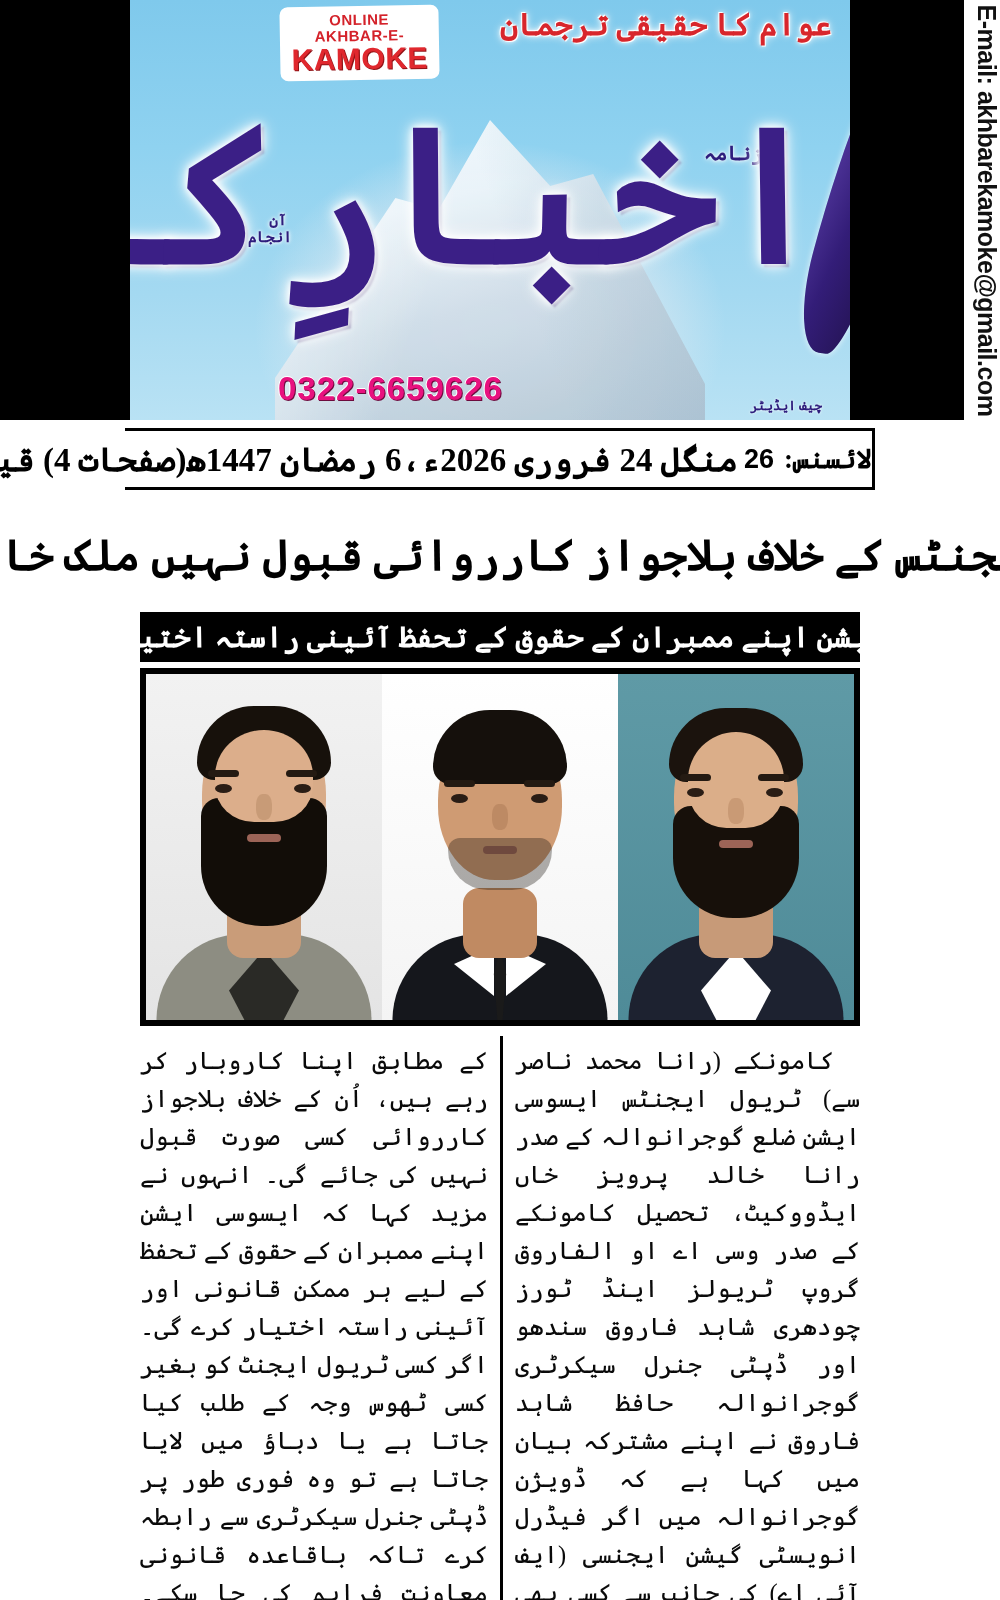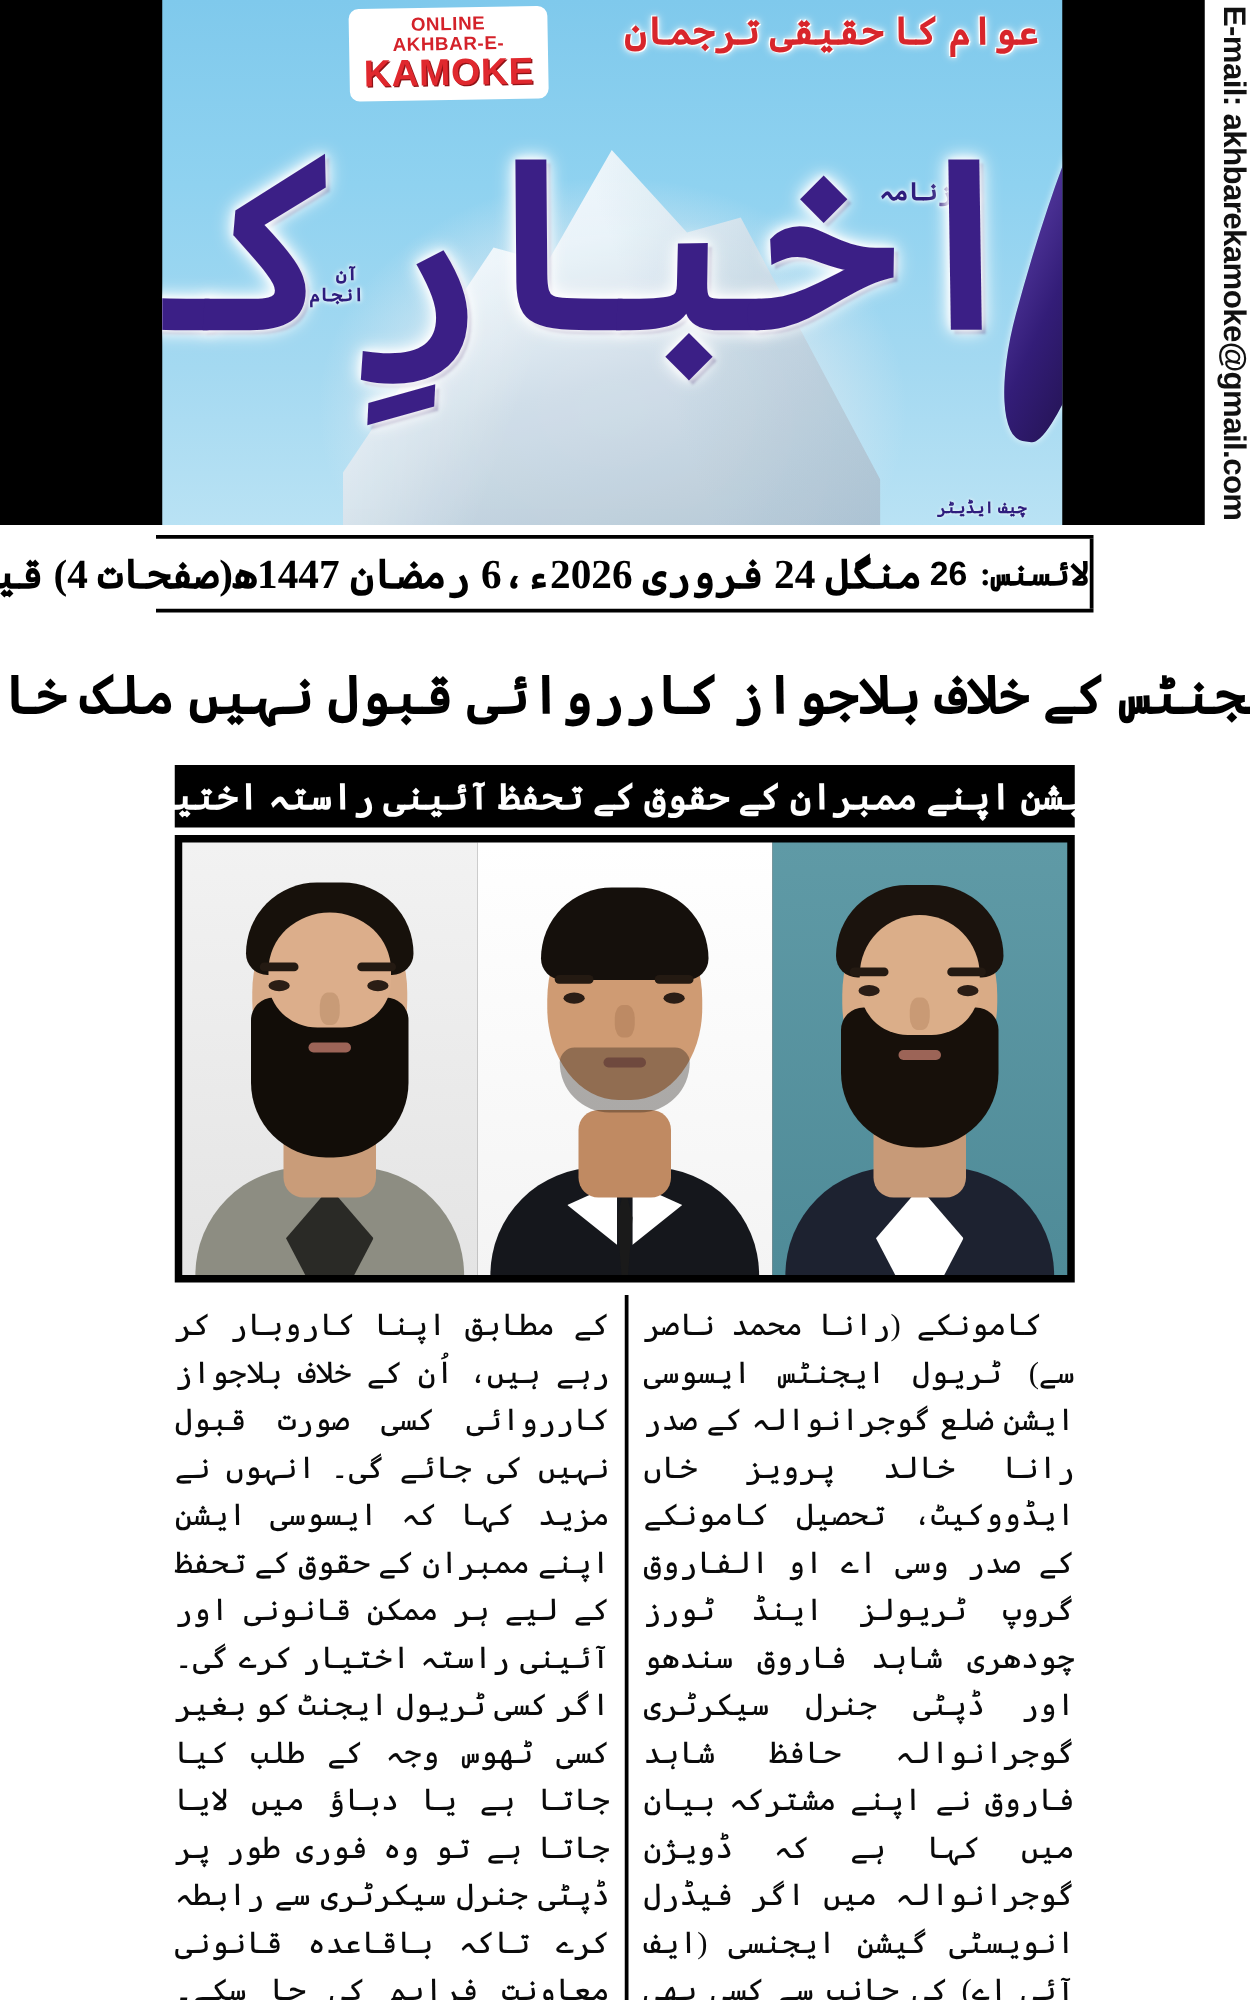--- a/index.html
+++ b/index.html
@@ -211,20 +211,21 @@
         <div class="logo-l2">AKHBAR-E-</div>
         <div class="logo-l3">KAMOKE</div>
       </div>
 
       <div class="tagline">عوام کا حقیقی ترجمان</div>
       <div class="rozn">روزنامہ</div>
       <div class="mast-title">اخبارِکامونکے</div>
       <div class="online-side">آن انجام</div>
 
       <div class="phones">
+        <div>0322-6659626</div>
       </div>
 
       <div class="editor">
         <div class="role">چیف ایڈیٹر</div>
       </div>
     </div>
 
     <div class="email-strip">
       <span>E-mail: akhbarekamoke@gmail.com</span>
     </div>

